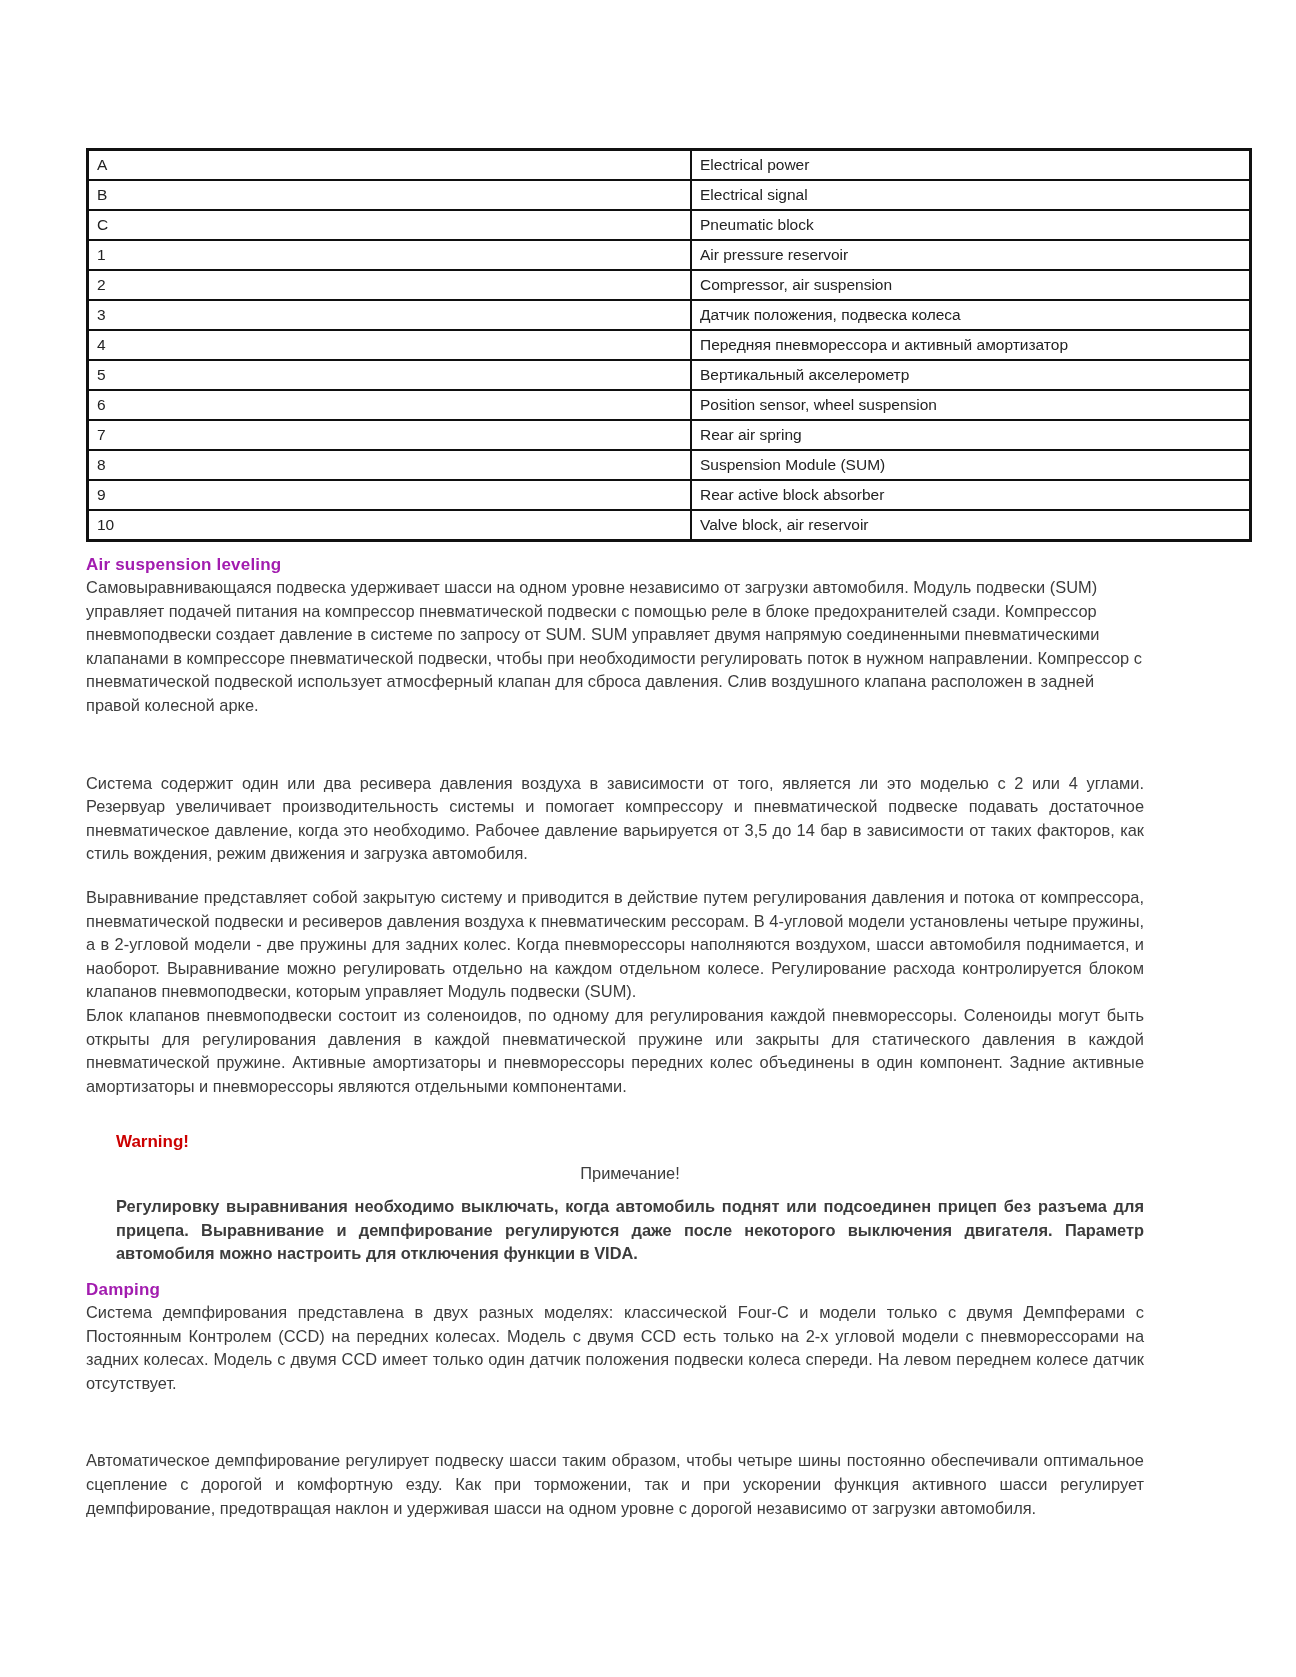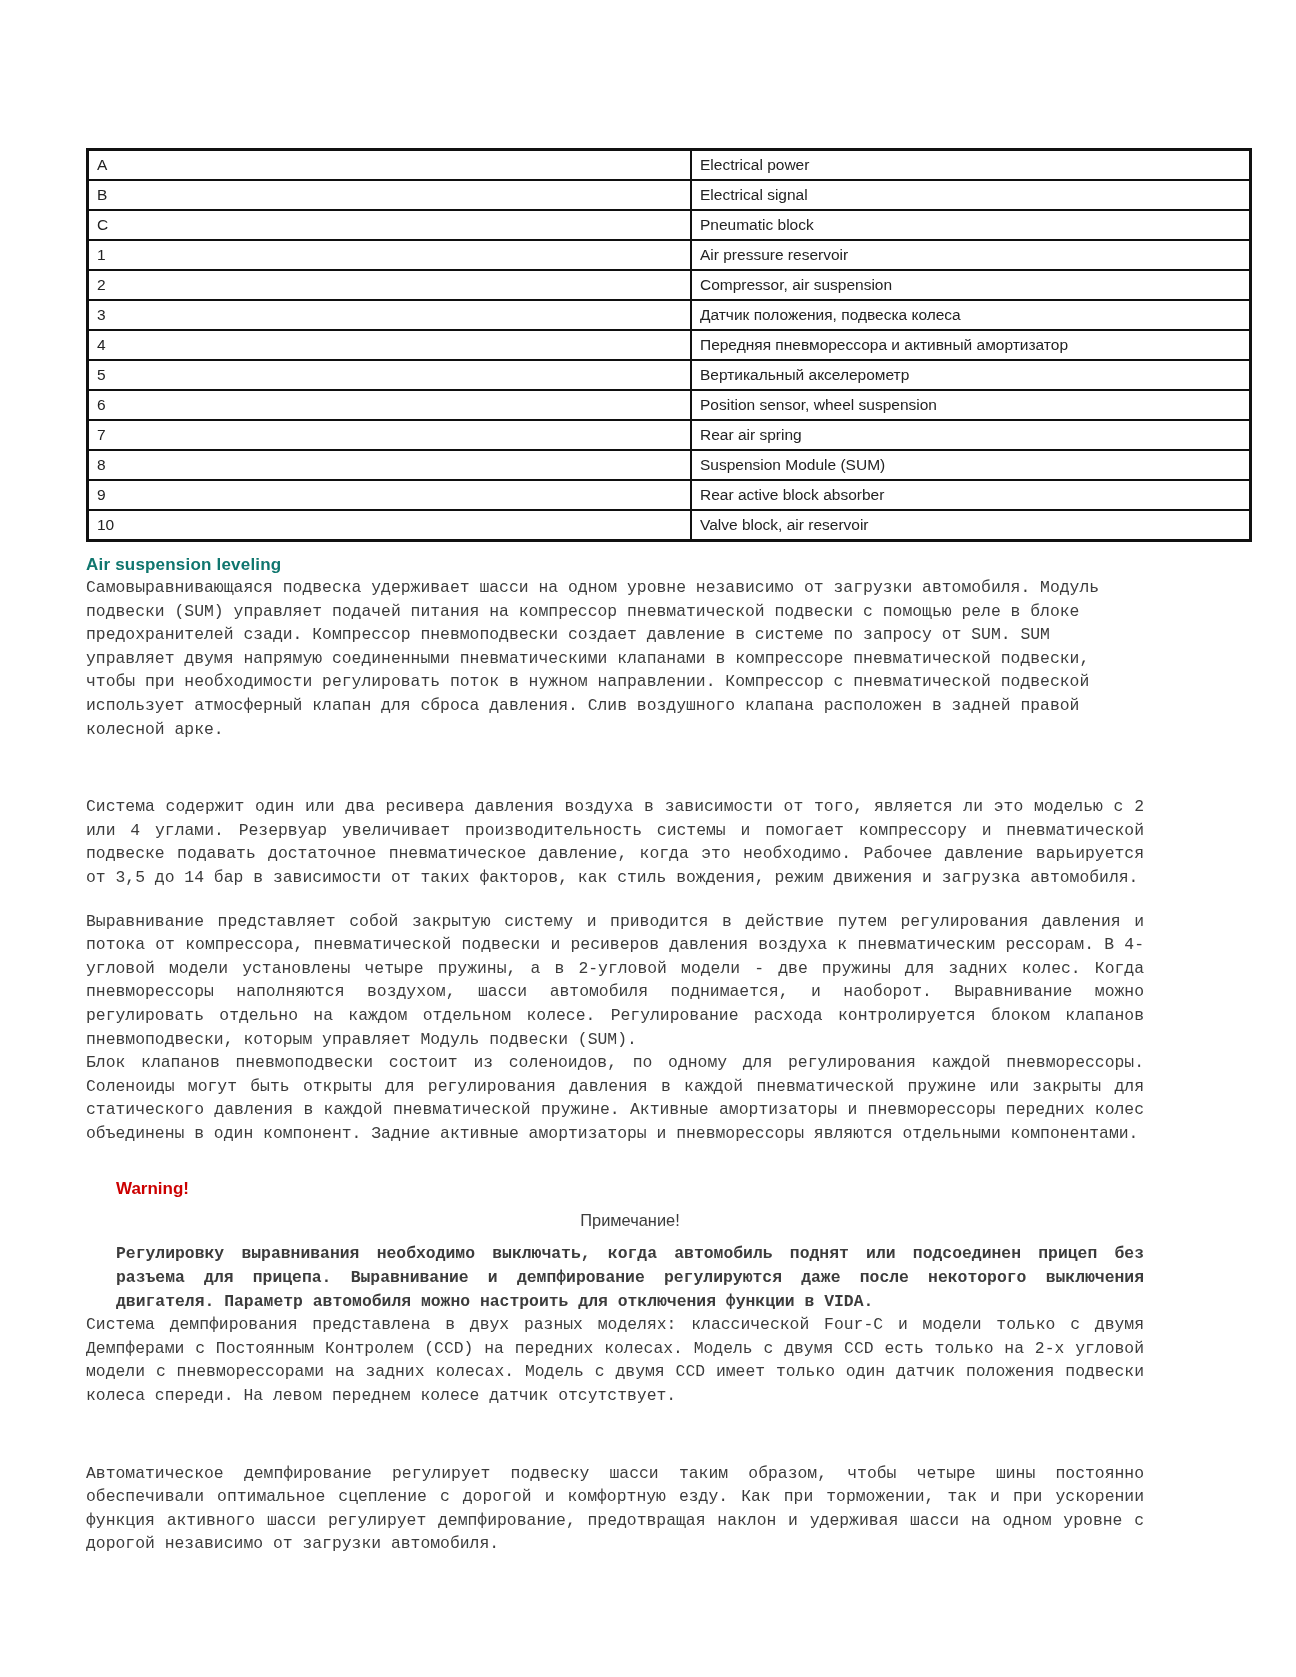--- a/index.html
+++ b/index.html
@@ -41,32 +41,31 @@
   table.legend td.key { width: 50.3%; }
 
   
   .textcol {
     width: 1058px;
   }
   h2.section-heading {
     margin: 13px 0 1px 0;
     font-size: 17px;
     font-weight: bold;
-    color: #0f766e;
+    color: #a21caf;
     letter-spacing: 0.2px;
   }
   h2.damping-heading {
     margin: 14px 0 1px 0;
   }
   p.body {
     margin: 0;
     font-size: 16.4px;
     line-height: 23.6px;
     color: #3c3c3c;
-    font-family: Liberation Mono, monospace;
   }
   p.justify { text-align: justify; }
   p.gap-lg { margin-top: 54px; }
   p.gap-md { margin-top: 20px; }
 
   
   .callout {
     margin: 34px 0 0 30px;
     width: 1028px;
   }
@@ -162,19 +161,20 @@
     <p class="body justify gap-md">Выравнивание представляет собой закрытую систему и приводится в действие путем регулирования давления и потока от компрессора, пневматической подвески и ресиверов давления воздуха к пневматическим рессорам. В 4-угловой модели установлены четыре пружины, а в 2-угловой модели - две пружины для задних колес. Когда пневморессоры наполняются воздухом, шасси автомобиля поднимается, и наоборот. Выравнивание можно регулировать отдельно на каждом отдельном колесе. Регулирование расхода контролируется блоком клапанов пневмоподвески, которым управляет Модуль подвески (SUM).</p>
 
     <p class="body justify">Блок клапанов пневмоподвески состоит из соленоидов, по одному для регулирования каждой пневморессоры. Соленоиды могут быть открыты для регулирования давления в каждой пневматической пружине или закрыты для статического давления в каждой пневматической пружине. Активные амортизаторы и пневморессоры передних колес объединены в один компонент. Задние активные амортизаторы и пневморессоры являются отдельными компонентами.</p>
 
     <div class="callout">
       <div class="warning-title">Warning!</div>
       <div class="note-title">Примечание!</div>
       <p class="body bold">Регулировку выравнивания необходимо выключать, когда автомобиль поднят или подсоединен прицеп без разъема для прицепа. Выравнивание и демпфирование регулируются даже после некоторого выключения двигателя. Параметр автомобиля можно настроить для отключения функции в VIDA.</p>
     </div>
 
+    <h2 class="section-heading damping-heading">Damping</h2>
 
     <p class="body justify">Система демпфирования представлена в двух разных моделях: классической Four-C и модели только с двумя Демпферами с Постоянным Контролем (CCD) на передних колесах. Модель с двумя CCD есть только на 2-х угловой модели с пневморессорами на задних колесах. Модель с двумя CCD имеет только один датчик положения подвески колеса спереди. На левом переднем колесе датчик отсутствует.</p>
 
     <p class="body justify gap-lg">Автоматическое демпфирование регулирует подвеску шасси таким образом, чтобы четыре шины постоянно обеспечивали оптимальное сцепление с дорогой и комфортную езду. Как при торможении, так и при ускорении функция активного шасси регулирует демпфирование, предотвращая наклон и удерживая шасси на одном уровне с дорогой независимо от загрузки автомобиля.</p>
 
   </div>
 </div>
 
 </body></html>

